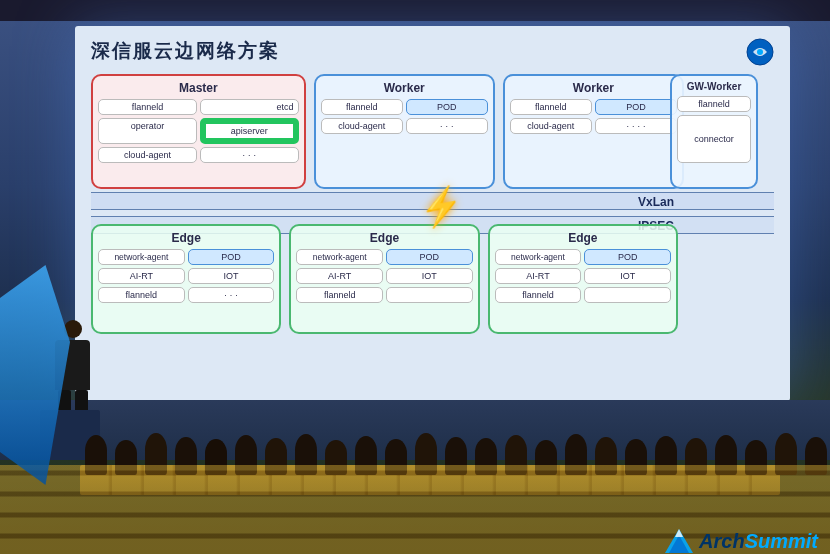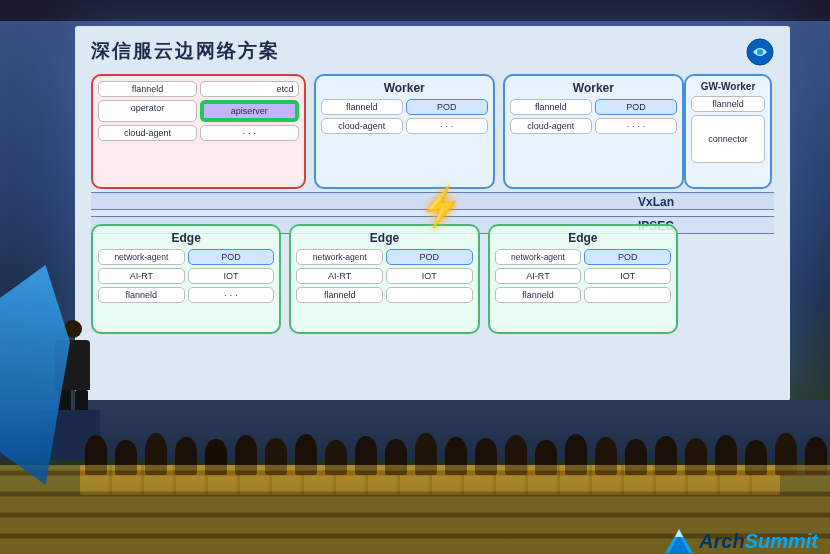--- a/index.html
+++ b/index.html
@@ -72,21 +72,21 @@
       top: 142px;
       height: 18px;
       background: rgba(180,200,240,0.25);
       border-top: 1.5px solid #6080b0;
       border-bottom: 1.5px solid #6080b0;
     }
 
     .gw-worker-box {
       position: absolute;
       top: 0;
-      right: 2px;
+      right: 16px;
       width: 88px;
       height: 115px;
     }
 
     .label-vxlan {
       position: absolute;
       right: 100px;
       top: 121px;
       font-size: 12px;
       color: #1a2a5a;
@@ -142,25 +142,26 @@
       <div class="label-vxlan">VxLan</div>
 
       <div class="ipsec-line"></div>
       <div class="label-ipsec">IPSEC</div>
 
       <div class="lightning-bolt">⚡</div>
 
       <div class="top-nodes">
 
         <div style="flex:1.2;border:2px solid #d04040;border-radius:10px;background:rgba(255,235,235,0.85);padding:5px">
+          <div style="font-size:12px;font-weight:bold;text-align:center;color:#2a2a4a;margin-bottom:4px">Master</div>
           <div style="display:grid;grid-template-columns:1fr 1fr;gap:3px">
             <div style="background:white;border:1px solid #bbb;border-radius:5px;padding:2px 4px;font-size:9px;text-align:center;color:#2a2a4a">flanneld</div>
             <div style="background:white;border:1px solid #bbb;border-radius:5px;padding:2px 4px;font-size:9px;text-align:right;color:#2a2a4a">etcd</div>
             <div style="background:white;border:1px solid #bbb;border-radius:5px;padding:2px 4px;font-size:9px;text-align:center;color:#2a2a4a">operator</div>
-            <div style="background:#c4b5fd;border:4px solid #22c55e;border-radius:5px;padding:2px 4px;font-size:9px;text-align:center;color:#2a2a4a">apiserver</div>
+            <div style="background:#ffffff;border:6px solid #22c55e;border-radius:5px;padding:2px 4px;font-size:9px;text-align:center;color:#2a2a4a">apiserver</div>
             <div style="background:white;border:1px solid #bbb;border-radius:5px;padding:2px 4px;font-size:9px;text-align:center;color:#2a2a4a">cloud-agent</div>
             <div style="background:white;border:1px solid #bbb;border-radius:5px;padding:2px 4px;font-size:9px;text-align:center;color:#2a2a4a">· · ·</div>
           </div>
         </div>
 
         <div style="flex:1;border:2px solid #4a90d9;border-radius:10px;background:rgba(235,245,255,0.85);padding:5px">
           <div style="font-size:12px;font-weight:bold;text-align:center;color:#2a2a4a;margin-bottom:4px">Worker</div>
           <div style="display:grid;grid-template-columns:1fr 1fr;gap:3px">
             <div style="background:white;border:1px solid #bbb;border-radius:5px;padding:2px 4px;font-size:9px;text-align:center;color:#2a2a4a">flanneld</div>
             <div style="background:#d0e8ff;border:1px solid #4a90d9;border-radius:5px;padding:2px 4px;font-size:9px;text-align:center;color:#2a2a4a">POD</div>

